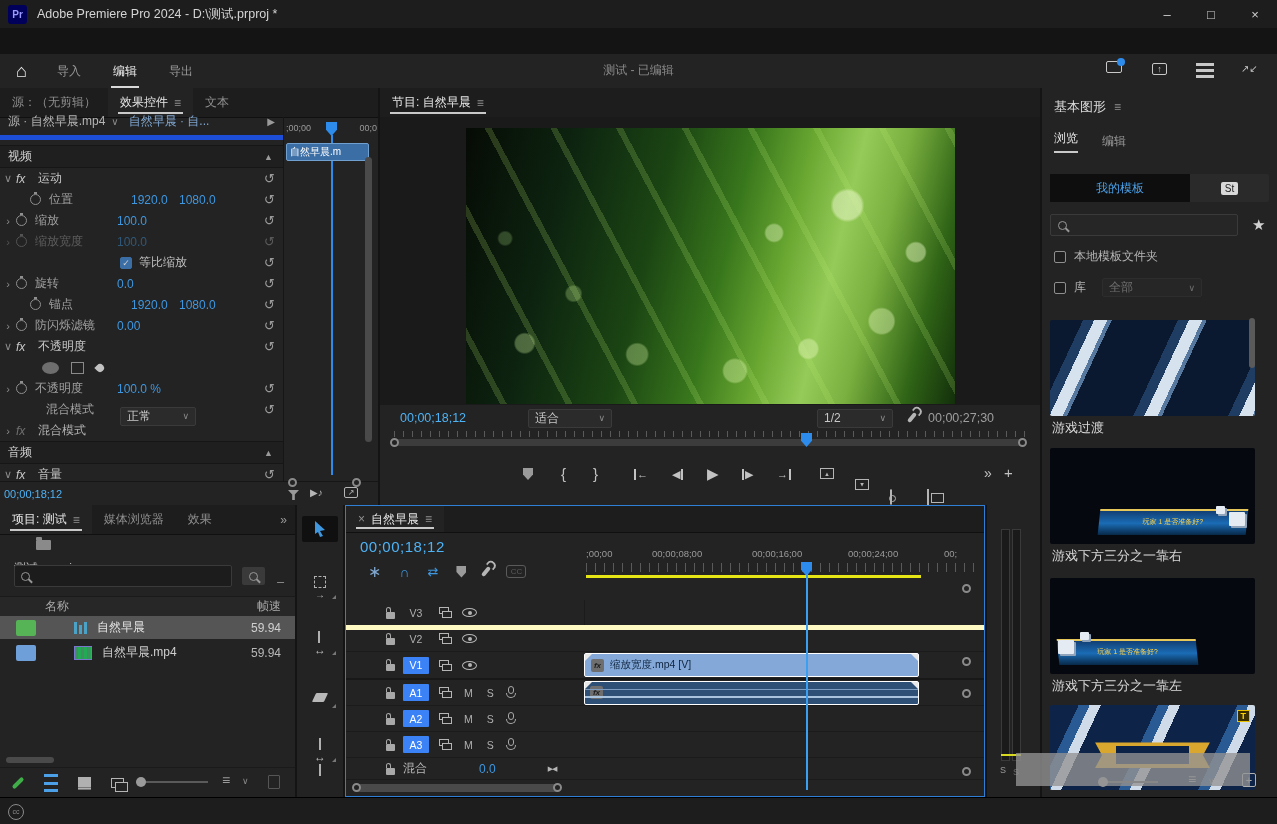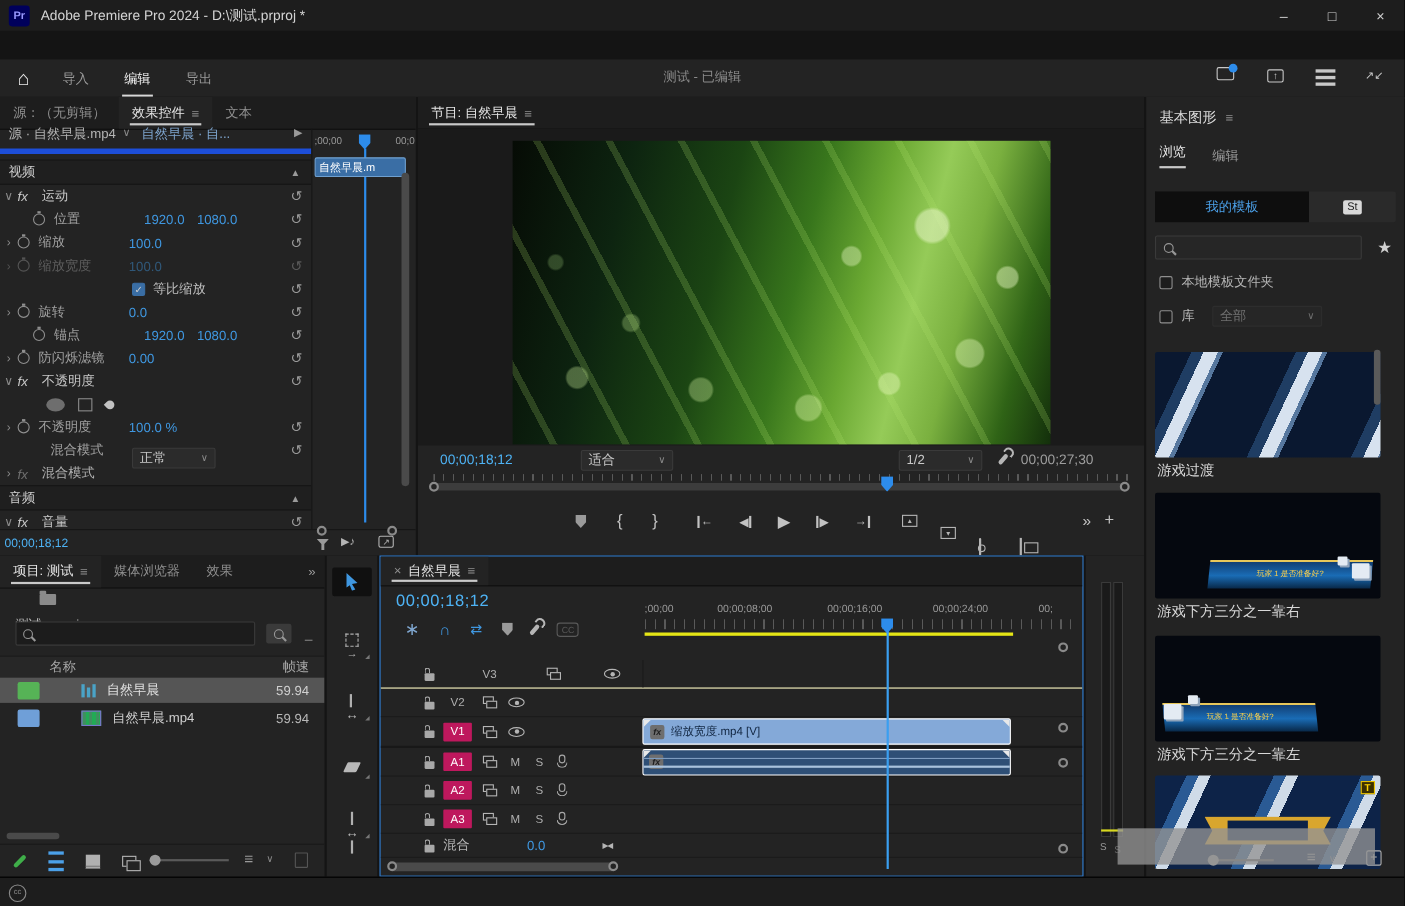--- a/index.html
+++ b/index.html
@@ -79,21 +79,21 @@
   .tool{width:36px;height:26px;display:grid;place-items:center;position:relative;color:#b8b8b8;}
   .tool.sub::after{content:"";position:absolute;right:2px;bottom:2px;border-left:4px solid transparent;border-bottom:4px solid #777;}
   .tool.active{background:#101010;border-radius:2px;}
   .clip{position:absolute;border:1.5px solid #fff;border-radius:2px;box-sizing:border-box;}
   .clip::before,.clip::after{content:"";position:absolute;top:0;width:7px;height:7px;background:#e8e8e8;}
   .clip::before{left:0;clip-path:polygon(0 0,100% 0,0 100%);}
   .clip::after{right:0;clip-path:polygon(0 0,100% 0,100% 100%);}
   .fxbadge{width:13px;height:13px;background:#6e6e6e;border-radius:2px;color:#1d1d1d;font-size:8px;font-style:italic;
            display:grid;place-items:center;font-weight:bold;}
   .tname{width:26px;height:17px;display:grid;place-items:center;border-radius:1px;color:#b0b0b0;font-size:10.5px;}
-  .tname.on{background:#be185d;color:#fff;}
+  .tname.on{background:#3b82f6;color:#fff;}
   .tick-strip{background-image:repeating-linear-gradient(90deg,#5a5a5a 0 1px,transparent 1px 9px);}
 
   
   .grass{background:
     radial-gradient(circle at 12% 78%, rgba(200,235,150,.35) 0 9px, transparent 11px),
     radial-gradient(circle at 22% 60%, rgba(190,230,140,.30) 0 7px, transparent 9px),
     radial-gradient(circle at 8% 40%,  rgba(170,220,130,.25) 0 6px, transparent 8px),
     radial-gradient(circle at 35% 82%, rgba(210,240,160,.35) 0 10px, transparent 12px),
     radial-gradient(circle at 55% 88%, rgba(220,245,170,.40) 0 11px, transparent 13px),
     radial-gradient(circle at 70% 80%, rgba(225,245,180,.45) 0 9px, transparent 11px),
@@ -483,21 +483,21 @@
       <span class="abs" style="left:68px;top:2px;font-size:9.5px;color:#9a9a9a;">00;00;08;00</span>
       <span class="abs" style="left:168px;top:2px;font-size:9.5px;color:#9a9a9a;">00;00;16;00</span>
       <span class="abs" style="left:264px;top:2px;font-size:9.5px;color:#9a9a9a;">00;00;24;00</span>
       <span class="abs" style="left:360px;top:2px;font-size:9.5px;color:#9a9a9a;">00;</span>
       <div class="tick-strip abs" style="left:2px;top:17px;width:392px;height:9px;"></div>
       <div class="abs" style="left:2px;top:29px;width:335px;height:3px;background:#e5e516;"></div>
     </div>
     <span class="caret abs" style="left:455px;top:56px;"></span>
     <div class="abs" style="left:460px;top:68px;width:1.5px;height:216px;background:#3a9ff0;z-index:5;"></div>
 
-    <div class="abs flex" style="left:0;top:94px;width:638px;height:25px;border-bottom:1px solid #fef9c3;gap:29px;">
+    <div class="abs flex" style="left:0;top:94px;width:638px;height:25px;border-bottom:5px solid #fef9c3;">
       <span class="i-lock" style="margin-left:40px;"></span>
       <span class="tname" style="margin-left:8px;">V3</span>
       <span class="i-sync" style="margin-left:10px;"></span>
       <span class="i-eye" style="margin-left:10px;"></span>
       <span class="abs" style="left:238px;width:400px;height:25px;border-left:1px solid #1b1b1b;"></span>
     </div>
     <div class="abs flex" style="left:0;top:120px;width:638px;height:25px;border-bottom:1px solid #1b1b1b;">
       <span class="i-lock" style="margin-left:40px;"></span>
       <span class="tname" style="margin-left:8px;">V2</span>
       <span class="i-sync" style="margin-left:10px;"></span>

